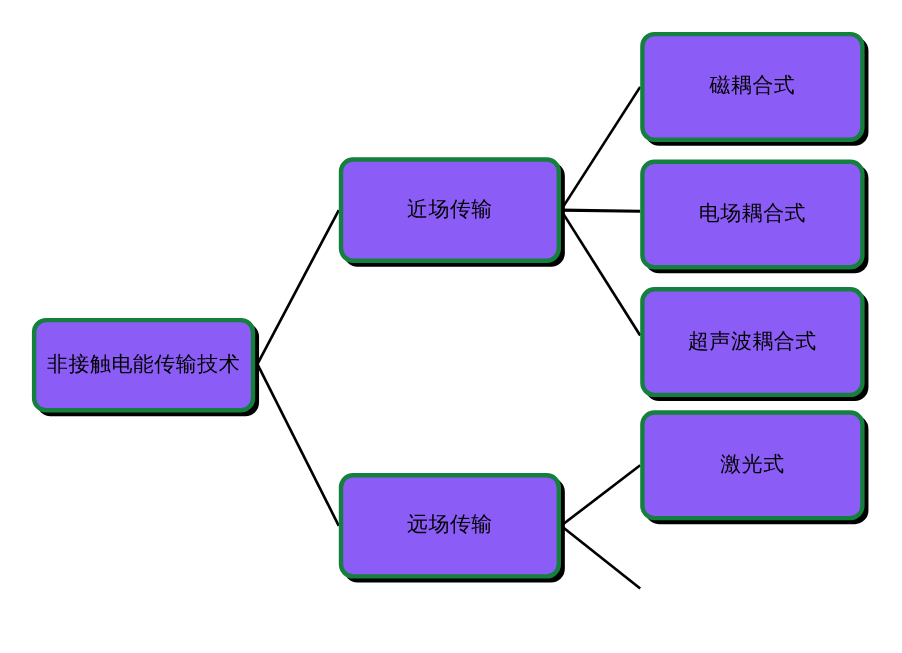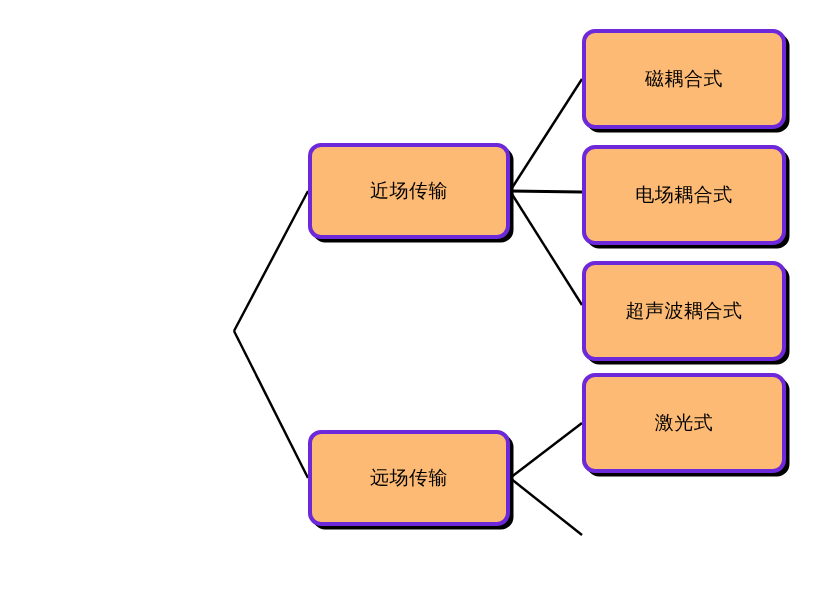--- a/index.html
+++ b/index.html
@@ -20,22 +20,22 @@
   #connector-layer {
     position: absolute;
     left: 0;
     top: 0;
     width: 820px;
     height: 594px;
   }
   .node {
     position: absolute;
     box-sizing: border-box;
-    background: #fdba74;
-    border: 4px solid #6d28d9;
+    background: #8b5cf6;
+    border: 4px solid #15803d;
     border-radius: 13px;
     display: flex;
     align-items: center;
     justify-content: center;
     text-align: center;
     box-shadow: 4px 4px 0 -0.5px #000000;
     z-index: 2;
   }
   .node-label {
     display: block;
@@ -56,20 +56,23 @@
   <svg id="connector-layer" viewBox="0 0 820 594">
     <line x1="234" y1="331" x2="308" y2="191" stroke="#000000" stroke-width="2.4"></line>
     <line x1="234" y1="331" x2="308" y2="478" stroke="#000000" stroke-width="2.4"></line>
     <line x1="510" y1="191" x2="582" y2="79" stroke="#000000" stroke-width="2.4"></line>
     <line x1="510" y1="191" x2="582" y2="192" stroke="#000000" stroke-width="2.8"></line>
     <line x1="510" y1="191" x2="582" y2="305" stroke="#000000" stroke-width="2.4"></line>
     <line x1="510" y1="478" x2="582" y2="423" stroke="#000000" stroke-width="2.4"></line>
     <line x1="510" y1="478" x2="582" y2="535" stroke="#000000" stroke-width="2.4"></line>
   </svg>
 
+  <div class="node node-root" style="left: 29px; top: 289px; width: 203px; height: 86px;">
+    <span class="node-label">非接触电能传输技术</span>
+  </div>
 
   <div class="node node-mid" style="left: 308px; top: 430px; width: 202px; height: 96px;">
     <span class="node-label">远场传输</span>
   </div>
 
   <div class="node node-mid" style="left: 308px; top: 143px; width: 202px; height: 96px;">
     <span class="node-label">近场传输</span>
   </div>
 
   <div class="node node-leaf" style="left: 582px; top: 29px; width: 204px; height: 100px;">

